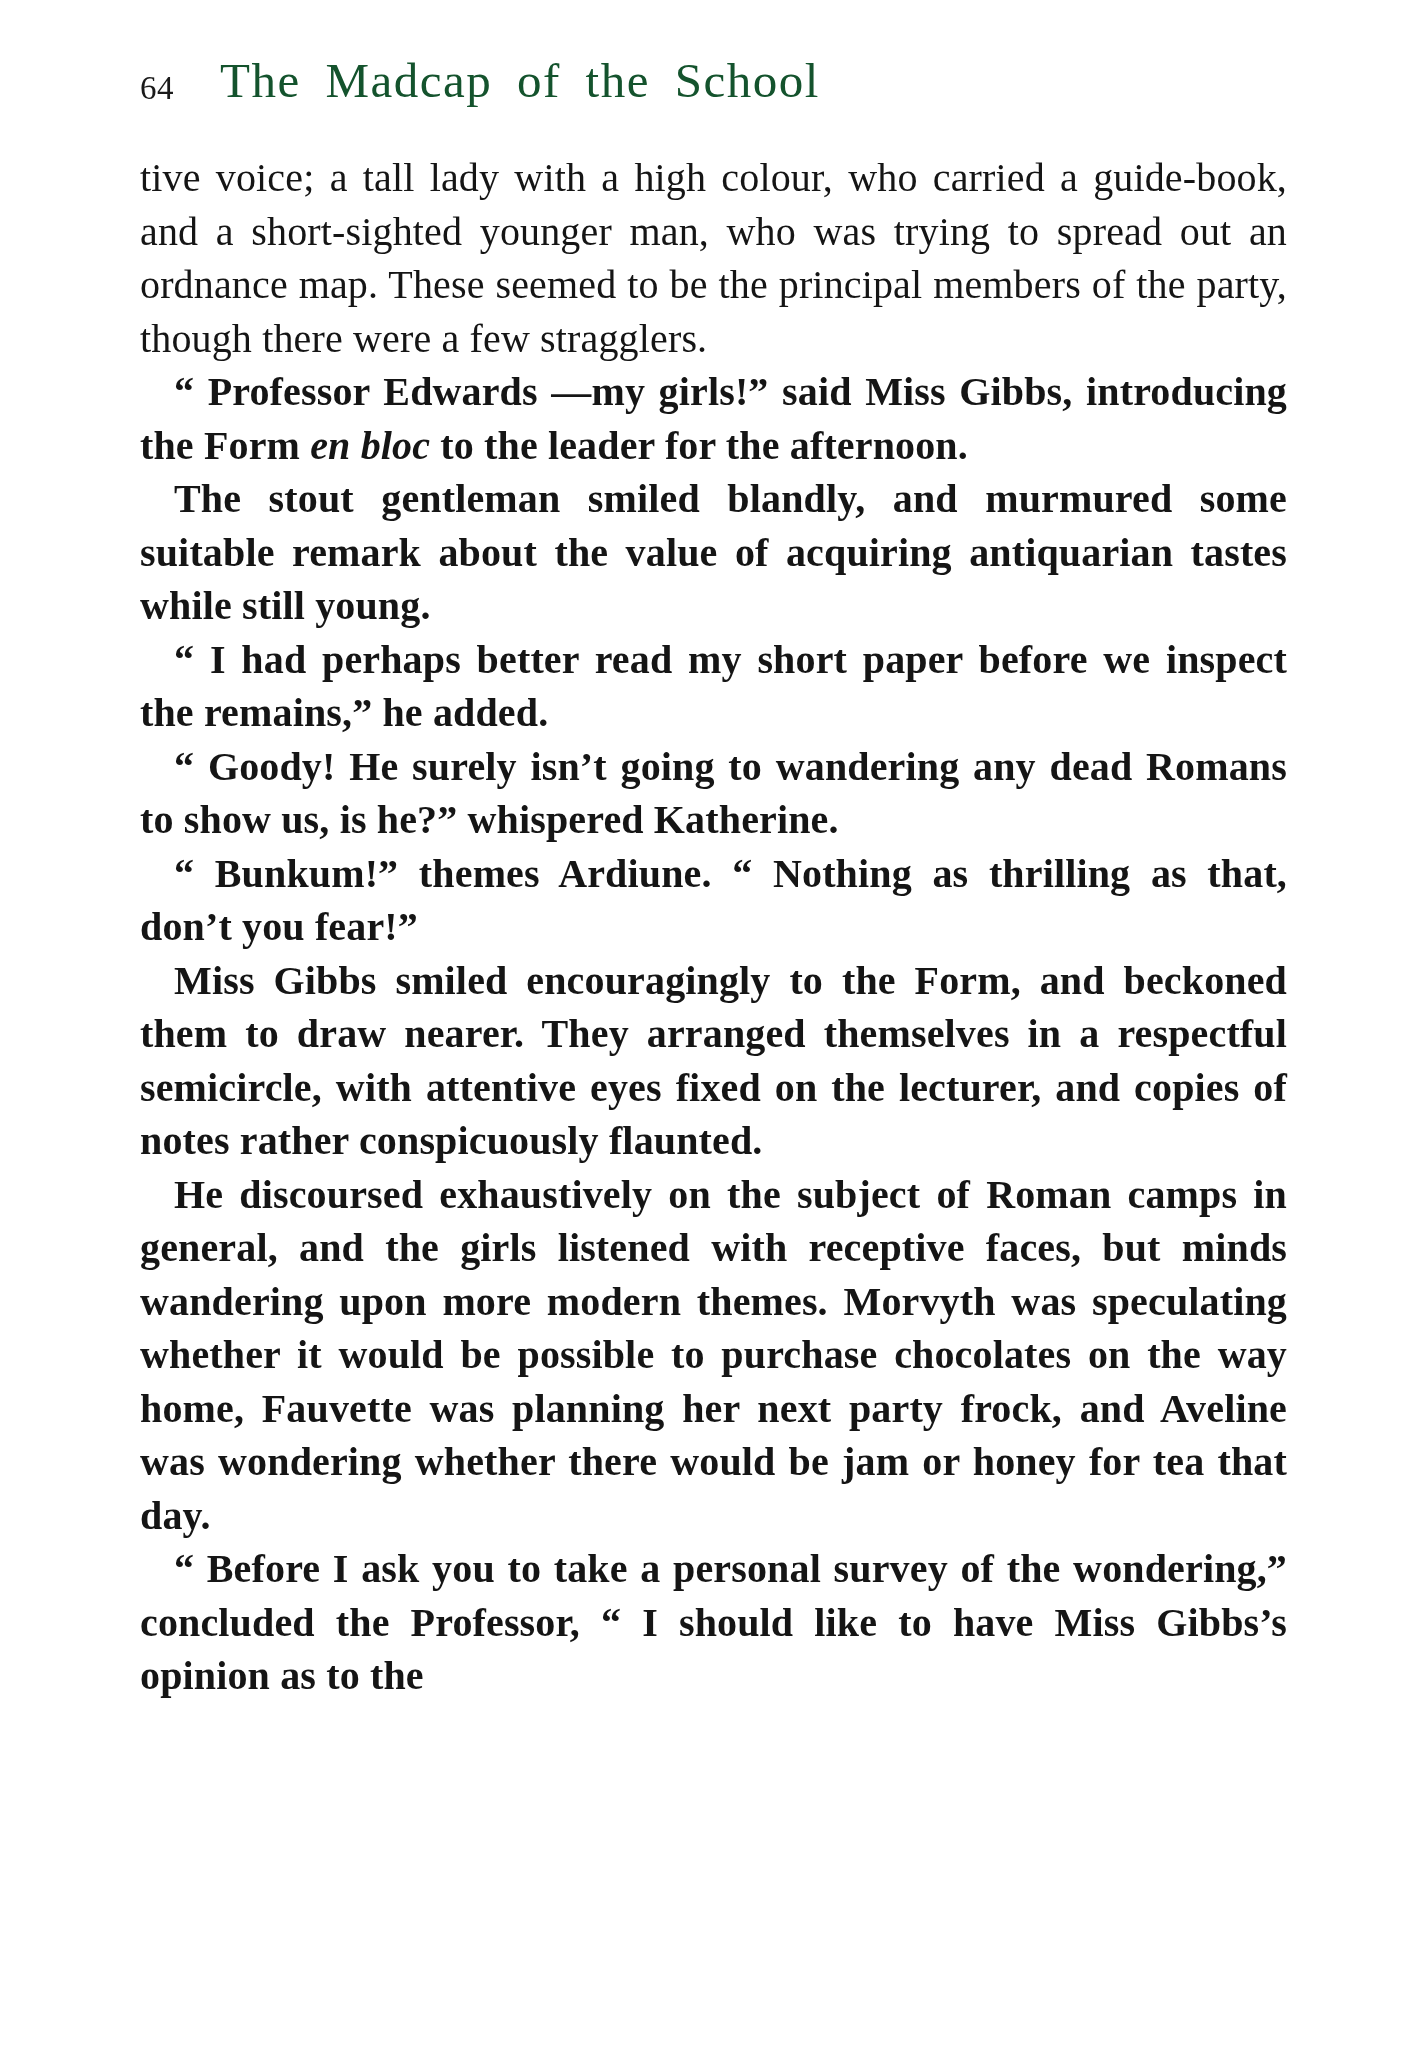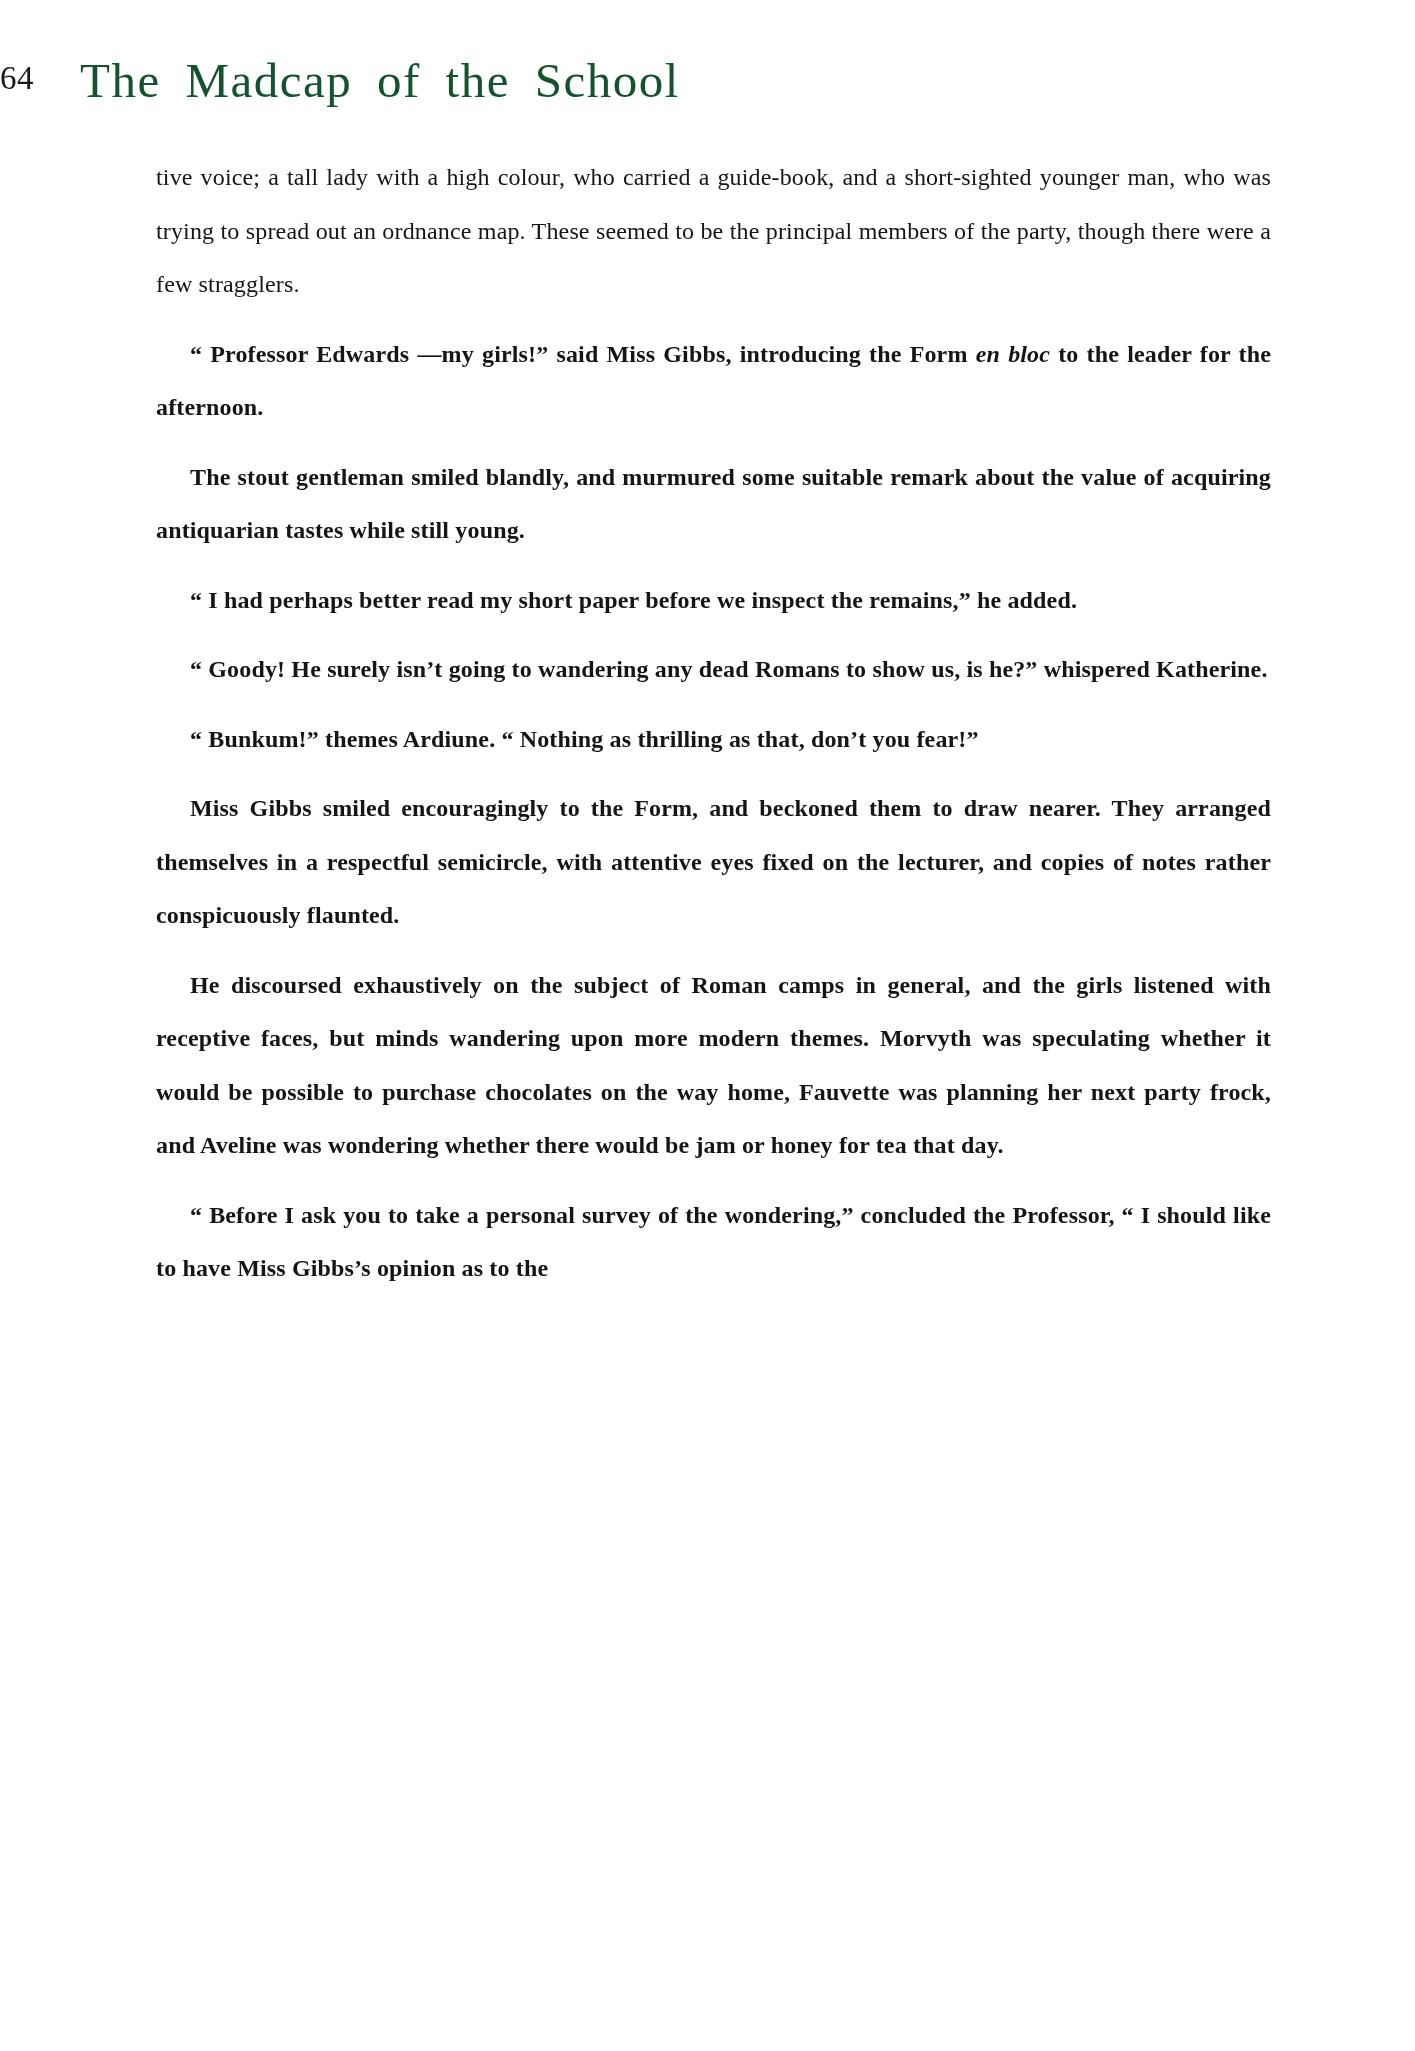--- a/index.html
+++ b/index.html
@@ -17,22 +17,23 @@
   .page {
     position: relative;
     width: 1415px;
     height: 2051px;
     box-sizing: border-box;
     padding: 0;
     overflow: hidden;
   }
   .header {
     display: flex;
-    align-items: center;
+    align-items: flex-end;
     margin: 52px 0 0 0;
+    padding-left: 140px;
   }
   .folio {
     font-size: 33px;
     letter-spacing: 0.5px;
     color: #1a1a1a;
     font-family: "Liberation Serif", serif;
     margin-right: 46px;
     position: relative;
     top: -2px;
   }
@@ -44,22 +45,22 @@
     font-family: "Liberation Serif", serif;
   }
   .textblock {
     margin-top: 42px;
     padding-left: 140px;
     padding-right: 128px;
     text-align: justify;
     text-justify: inter-word;
   }
   p.para {
-    margin: 16px;
-    font-size: 24px;
+    margin: 0;
+    font-size: 40px;
     line-height: 53.5px;
     letter-spacing: 0.15px;
     text-align: justify;
     text-indent: 0;
     color: #151515;
   }
   p.para.indent {
     text-indent: 34px;
     font-weight: bold;
   }

